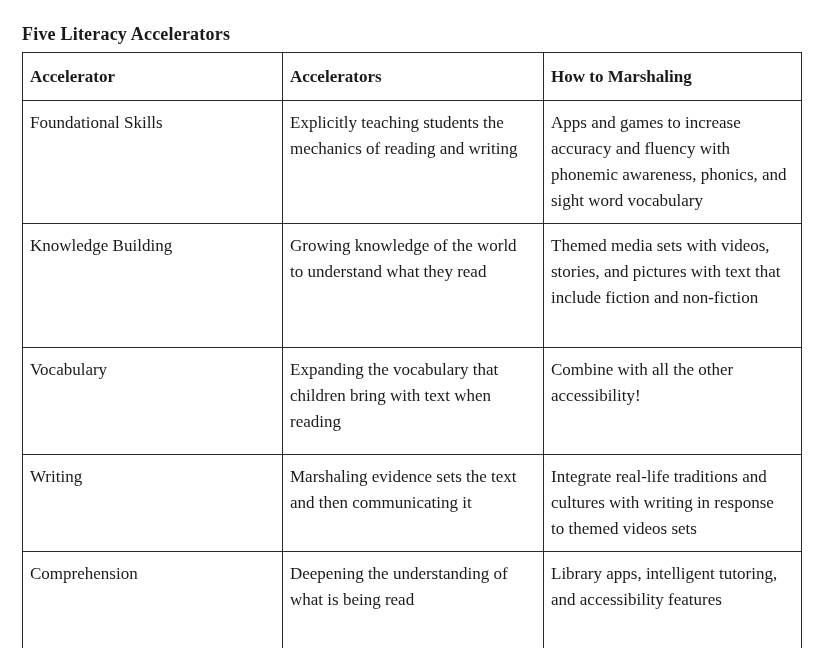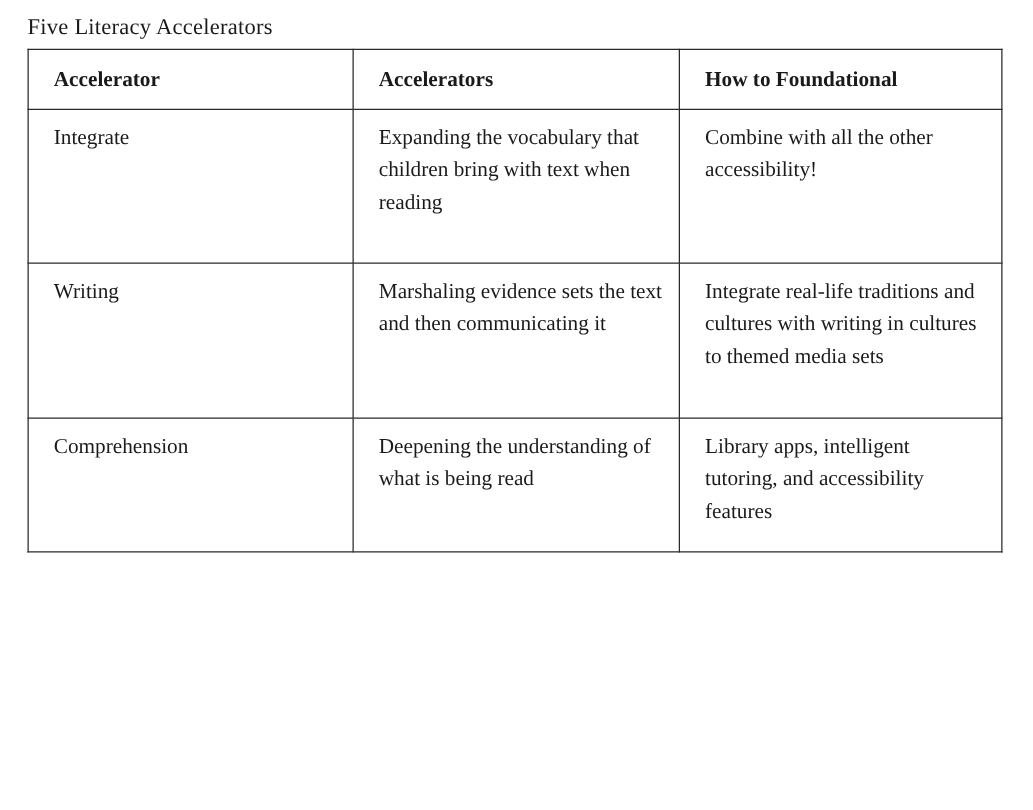--- a/index.html
+++ b/index.html
@@ -14,88 +14,98 @@
   }
   .page {
     box-sizing: border-box;
     width: 826px;
     height: 648px;
     padding: 6px 25px 0 22px;
     overflow: hidden;
   }
   .doc-title {
     font-size: 18px;
-    font-weight: normal;
+    font-weight: bold;
     line-height: 22px;
-    margin: 4px 0 7px 0;
+    margin: 17px 0 7px 0;
     letter-spacing: 0.2px;
   }
   table.accelerators {
     border-collapse: collapse;
     table-layout: fixed;
     width: 779px;
   }
   table.accelerators col.c1 { width: 260px; }
   table.accelerators col.c2 { width: 261px; }
   table.accelerators col.c3 { width: 258px; }
   table.accelerators th,
   table.accelerators td {
     border: 1px solid #2a2a2a;
     vertical-align: top;
     text-align: left;
     font-size: 17px;
     line-height: 26px;
-    padding: 9px 12px 8px 20px;
+    padding: 9px 12px 8px 7px;
     overflow: hidden;
     word-wrap: break-word;
   }
   table.accelerators th {
     font-weight: bold;
     padding-top: 11px;
     padding-bottom: 10px;
     height: 47px;
     box-sizing: border-box;
   }
   
   tbody tr:nth-child(1) { height: 123px; }
   tbody tr:nth-child(2) { height: 124px; }
   tbody tr:nth-child(3) { height: 107px; }
-  tbody tr:nth-child(4) { height: 97px; font-weight: bold;  }
+  tbody tr:nth-child(4) { height: 97px;  }
   tbody tr:nth-child(5) { height: 102px; }
 </style>
 </head>
 <body>
 
 <div class="page">
 
   <div class="doc-title">Five Literacy Accelerators</div>
 
   <table class="accelerators">
     <colgroup>
       <col class="c1">
         <col class="c2">
         <col class="c3">
     </colgroup>
     <thead>
       <tr>
         <th>Accelerator</th>
         <th>Accelerators</th>
-        <th>How to Foundational</th>
+        <th>How to Marshaling</th>
       </tr>
     </thead>
     <tbody>
       <tr>
-        <td>Integrate</td>
+        <td>Foundational Skills</td>
+        <td>Explicitly teaching students the mechanics of reading and writing</td>
+        <td>Apps and games to increase accuracy and fluency with phonemic awareness, phonics, and sight word vocabulary</td>
+      </tr>
+      <tr>
+        <td>Knowledge Building</td>
+        <td>Growing knowledge of the world to understand what they read</td>
+        <td>Themed media sets with videos, stories, and pictures with text that include fiction and non-fiction</td>
+      </tr>
+      <tr>
+        <td>Vocabulary</td>
         <td>Expanding the vocabulary that children bring with text when reading</td>
         <td>Combine with all the other accessibility!</td>
       </tr>
       <tr>
         <td>Writing</td>
         <td>Marshaling evidence sets the text and then communicating it</td>
-        <td>Integrate real-life traditions and cultures with writing in cultures to themed media sets</td>
+        <td>Integrate real-life traditions and cultures with writing in response to themed videos sets</td>
       </tr>
       <tr>
         <td>Comprehension</td>
         <td>Deepening the understanding of what is being read</td>
         <td>Library apps, intelligent tutoring, and accessibility features</td>
       </tr>
     </tbody>
   </table>
 
 </div>

